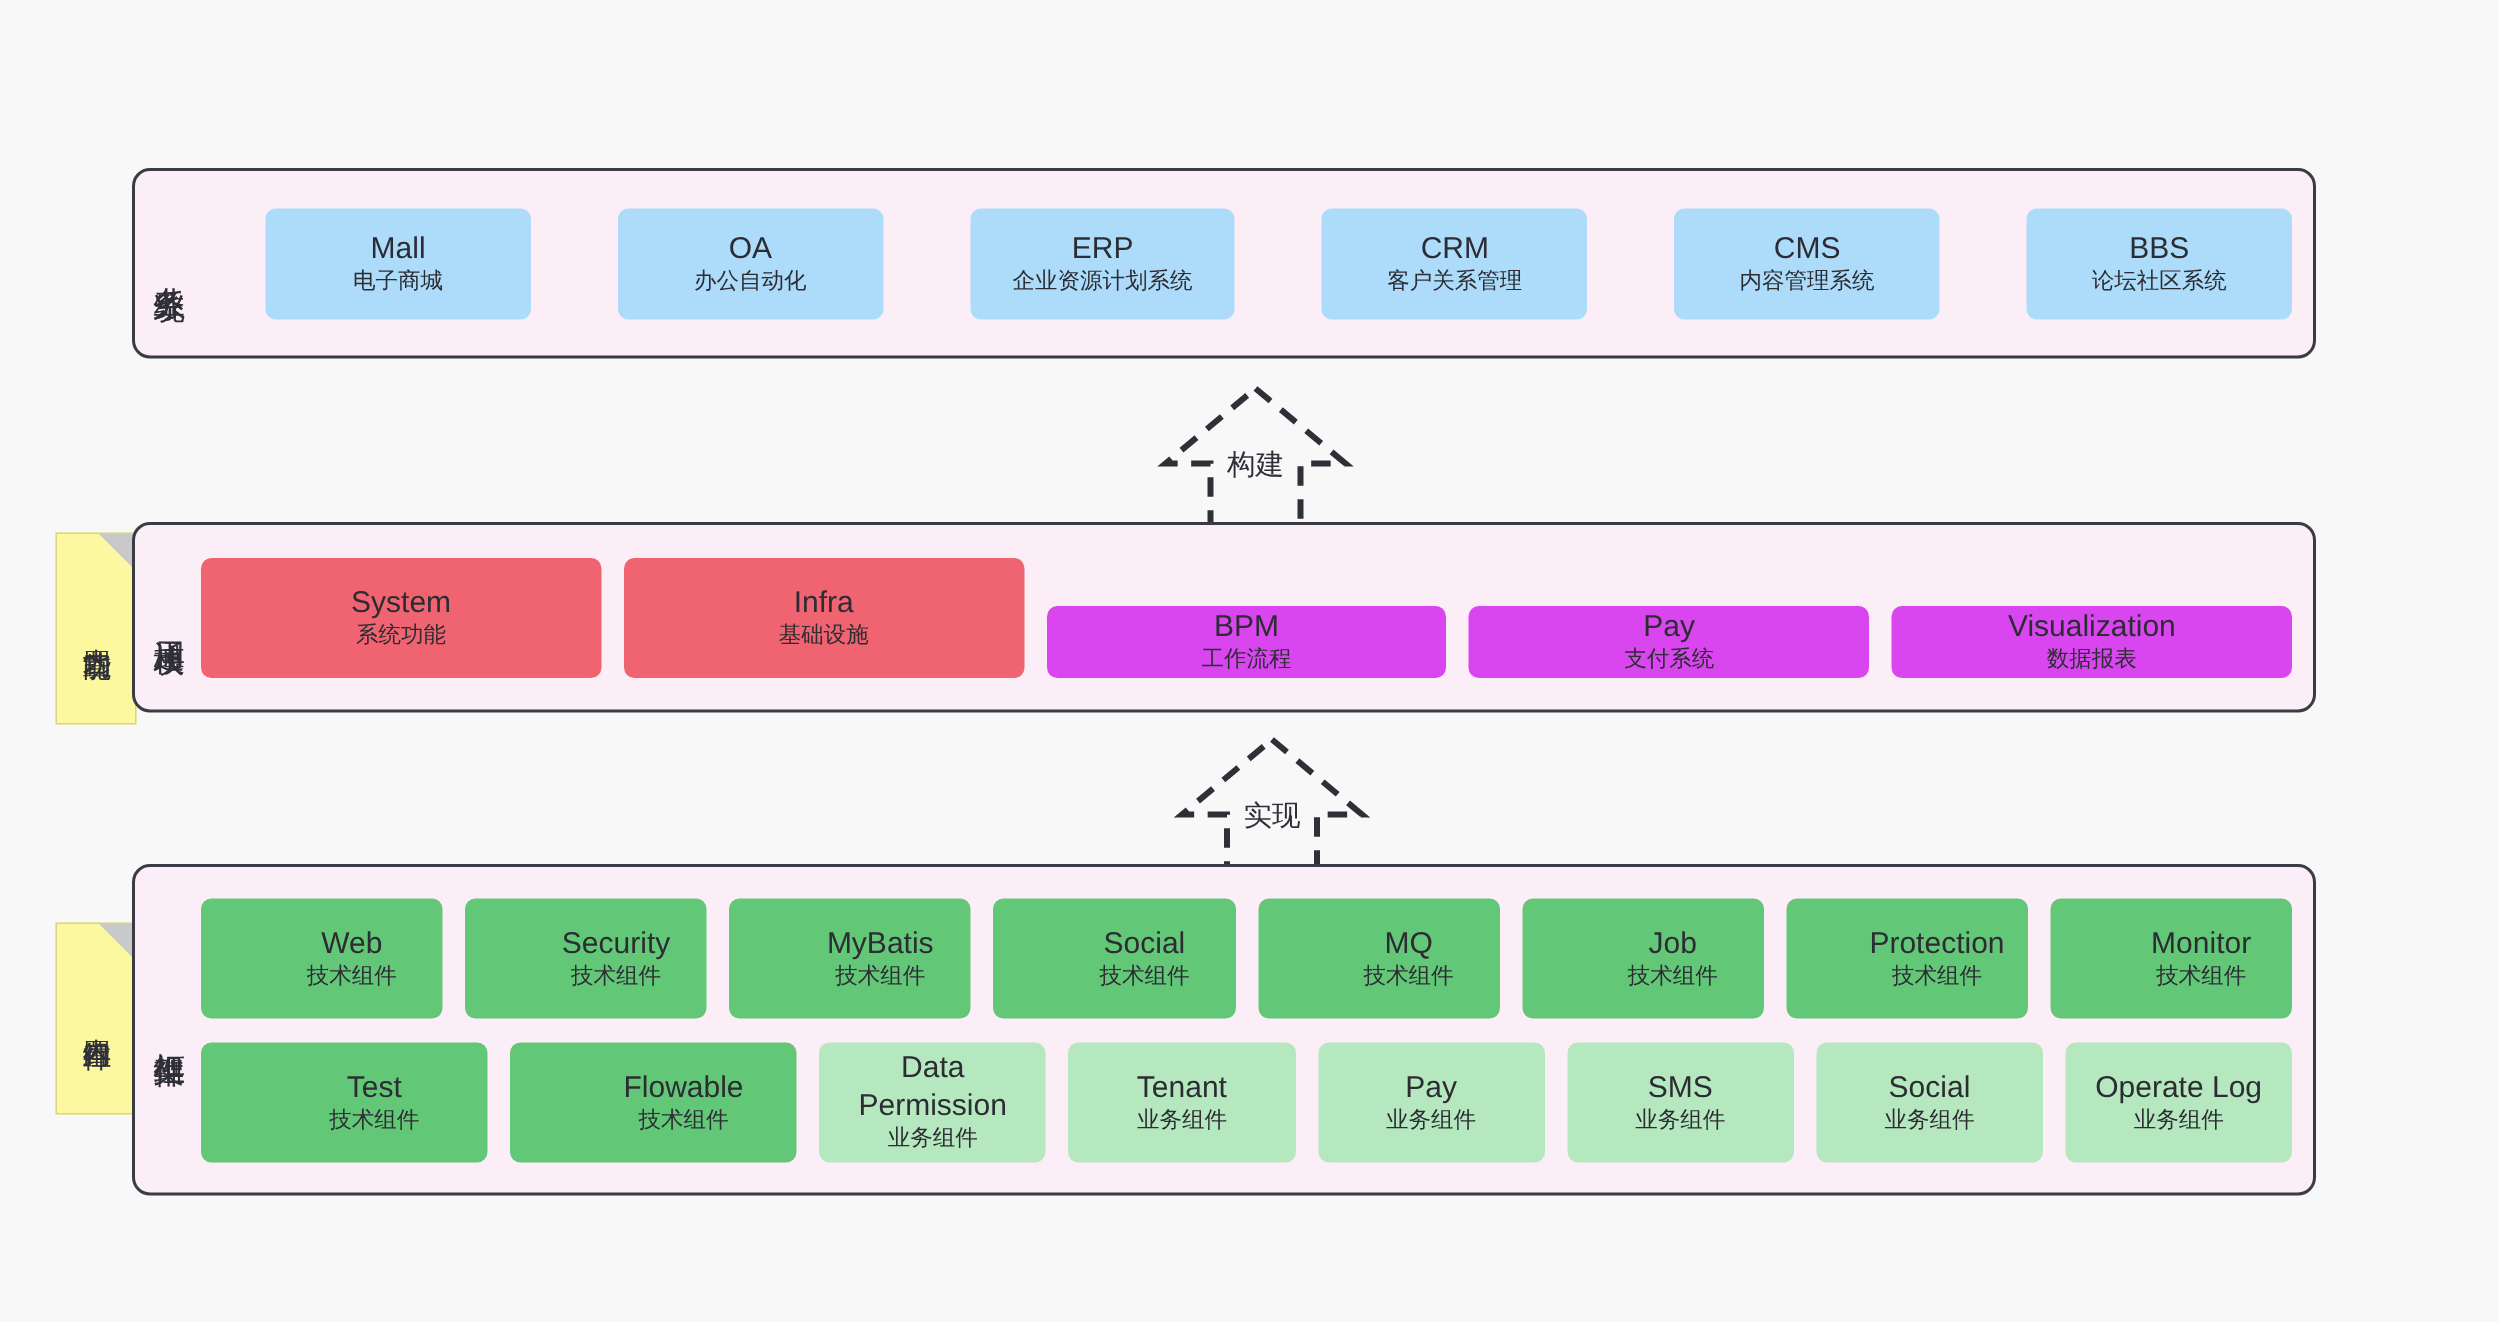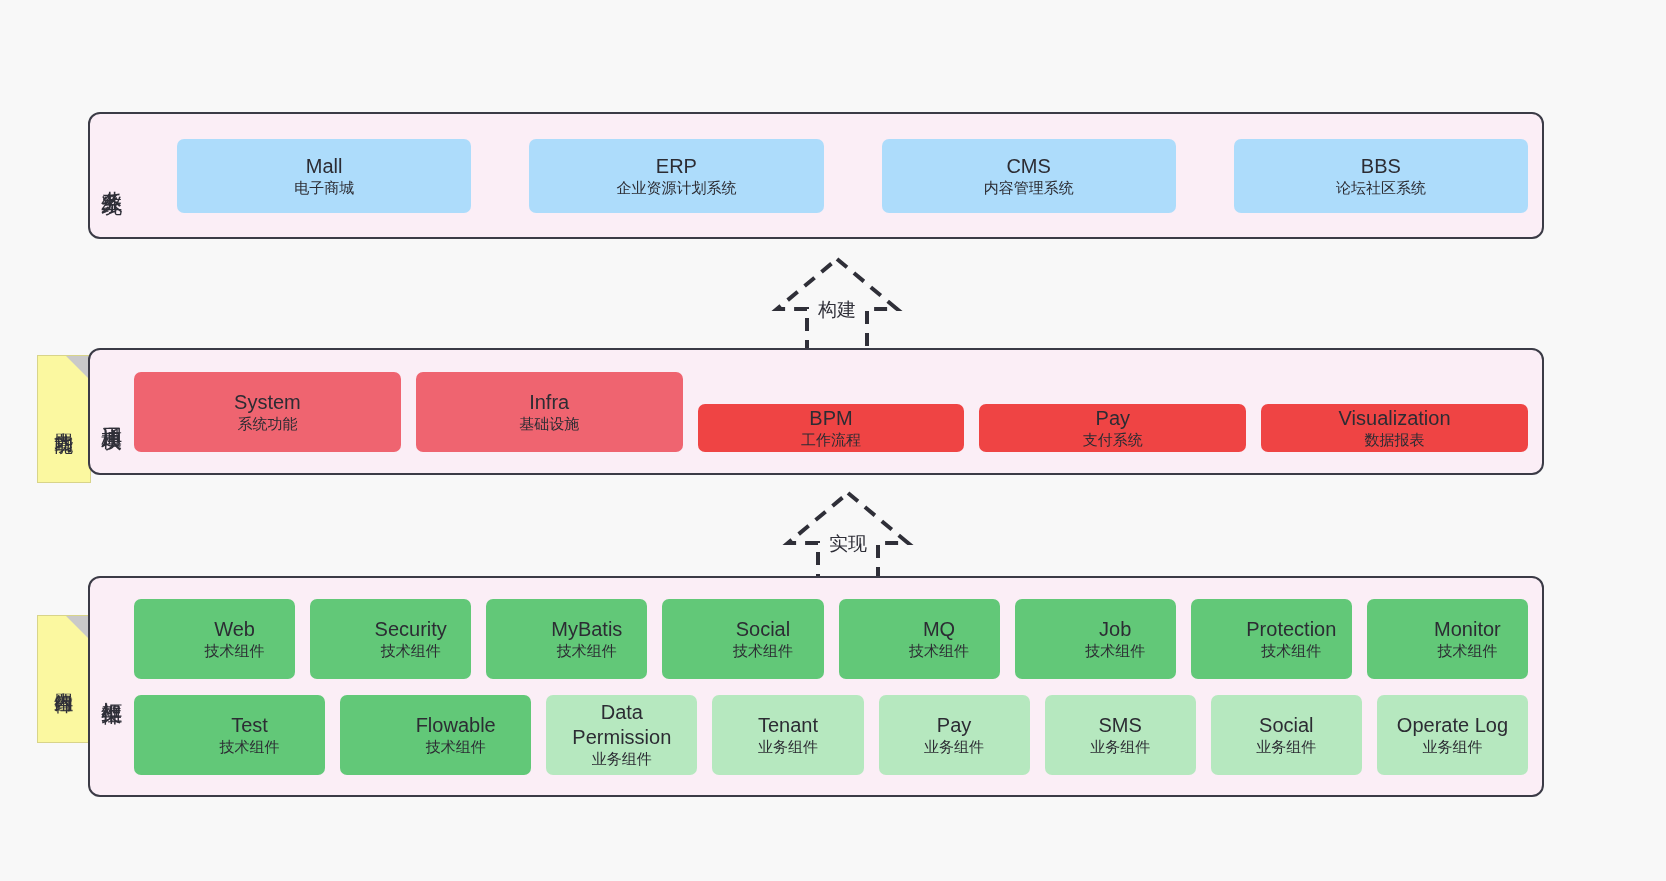--- a/index.html
+++ b/index.html
@@ -81,21 +81,21 @@
     line-height: 1.25;
   }
   .card .card-sub {
     font-size: 15px;
     line-height: 1.25;
   }
 
   
   .c-blue        { background: #addcfb; margin-left: 43px; }
   .c-red         { background: #ef6470; }
-  .c-pink        { background: #ef4444; margin-top: 32px; }
+  .c-pink        { background: #d946ef; margin-top: 32px; }
   .c-green       { background: #62c878; padding-left: 44px; }
   .c-lightgreen  { background: #b6e8bf; }
 
   
   #band-business  { left: 88px;  top: 112px; width: 1456px; height: 127px; }
   #band-business .card-row { height: 74px; }
 
   #band-common    { left: 88px;  top: 348px; width: 1456px; height: 127px; }
   #band-common .card-row { height: 80px; }
 
@@ -166,22 +166,30 @@
 
   <div class="band" id="band-business">
     <div class="band-label">业务系统</div>
     <div class="band-body">
       <div class="card-row">
         <div class="card c-blue">
           <span class="card-title">Mall</span>
           <span class="card-sub">电子商城</span>
         </div>
         <div class="card c-blue">
+          <span class="card-title">OA</span>
+          <span class="card-sub">办公自动化</span>
+        </div>
+        <div class="card c-blue">
           <span class="card-title">ERP</span>
           <span class="card-sub">企业资源计划系统</span>
+        </div>
+        <div class="card c-blue">
+          <span class="card-title">CRM</span>
+          <span class="card-sub">客户关系管理</span>
         </div>
         <div class="card c-blue">
           <span class="card-title">CMS</span>
           <span class="card-sub">内容管理系统</span>
         </div>
         <div class="card c-blue">
           <span class="card-title">BBS</span>
           <span class="card-sub">论坛社区系统</span>
         </div>
       </div>

